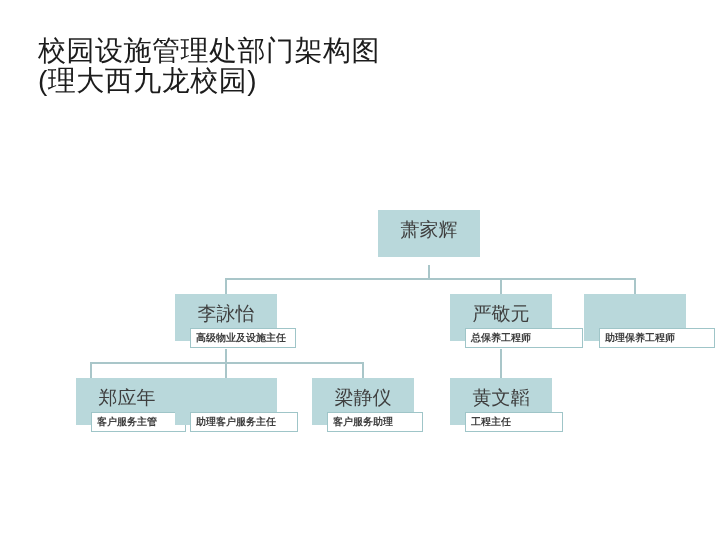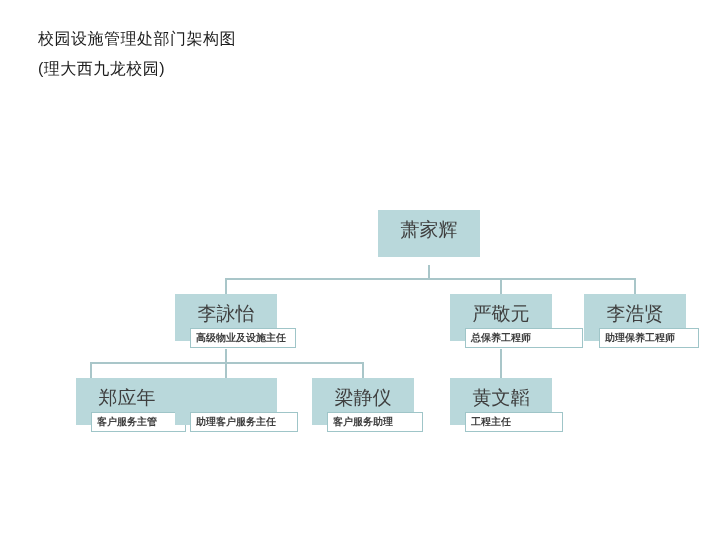--- a/index.html
+++ b/index.html
@@ -7,22 +7,22 @@
     position: relative;
     width: 720px;
     height: 540px;
     background: var(--bg, #ffffff);
     overflow: hidden;
     font-family: "Liberation Sans", sans-serif;
   }
   .slide-title {
     position: absolute;
     left: 38px;
-    top: 24px;
-    font-size: 16px;
+    top: 36px;
+    font-size: 28px;
     line-height: 30px;
     color: var(--title-text, #1c1c1c);
     letter-spacing: 0.5px;
   }
   .diagram { position: absolute; left: 0; top: 0; width: 720px; height: 540px; }
   .node {
     position: absolute;
     width: 102px;
     height: 47px;
     background: var(--node-fill, #b9d8db);
@@ -76,22 +76,21 @@
       </div>
       <div class="node" style="left: 175px; top: 294px;">
         <div class="node-name">李詠怡</div>
         <div class="node-title" style="width: 106px;">高级物业及设施主任</div>
       </div>
       <div class="node" style="left: 450px; top: 294px;">
         <div class="node-name">严敬元</div>
         <div class="node-title" style="width: 118px;">总保养工程师</div>
       </div>
       <div class="node" style="left: 584px; top: 294px;">
-        <div class="node-name">李浩贤</div>
-        <div class="node-title" style="width: 100px;">助理保养工程师</div>
+        <div class="node-title" style="width: 116px;">助理保养工程师</div>
       </div>
       <div class="node" style="left: 40px; top: 378px; margin-left: 36px;">
         <div class="node-name">郑应年</div>
         <div class="node-title" style="width: 95px;">客户服务主管</div>
       </div>
       <div class="node" style="left: 175px; top: 378px;">
         <div class="node-title" style="width: 108px;">助理客户服务主任</div>
       </div>
       <div class="node" style="left: 312px; top: 378px;">
         <div class="node-name">梁静仪</div>

